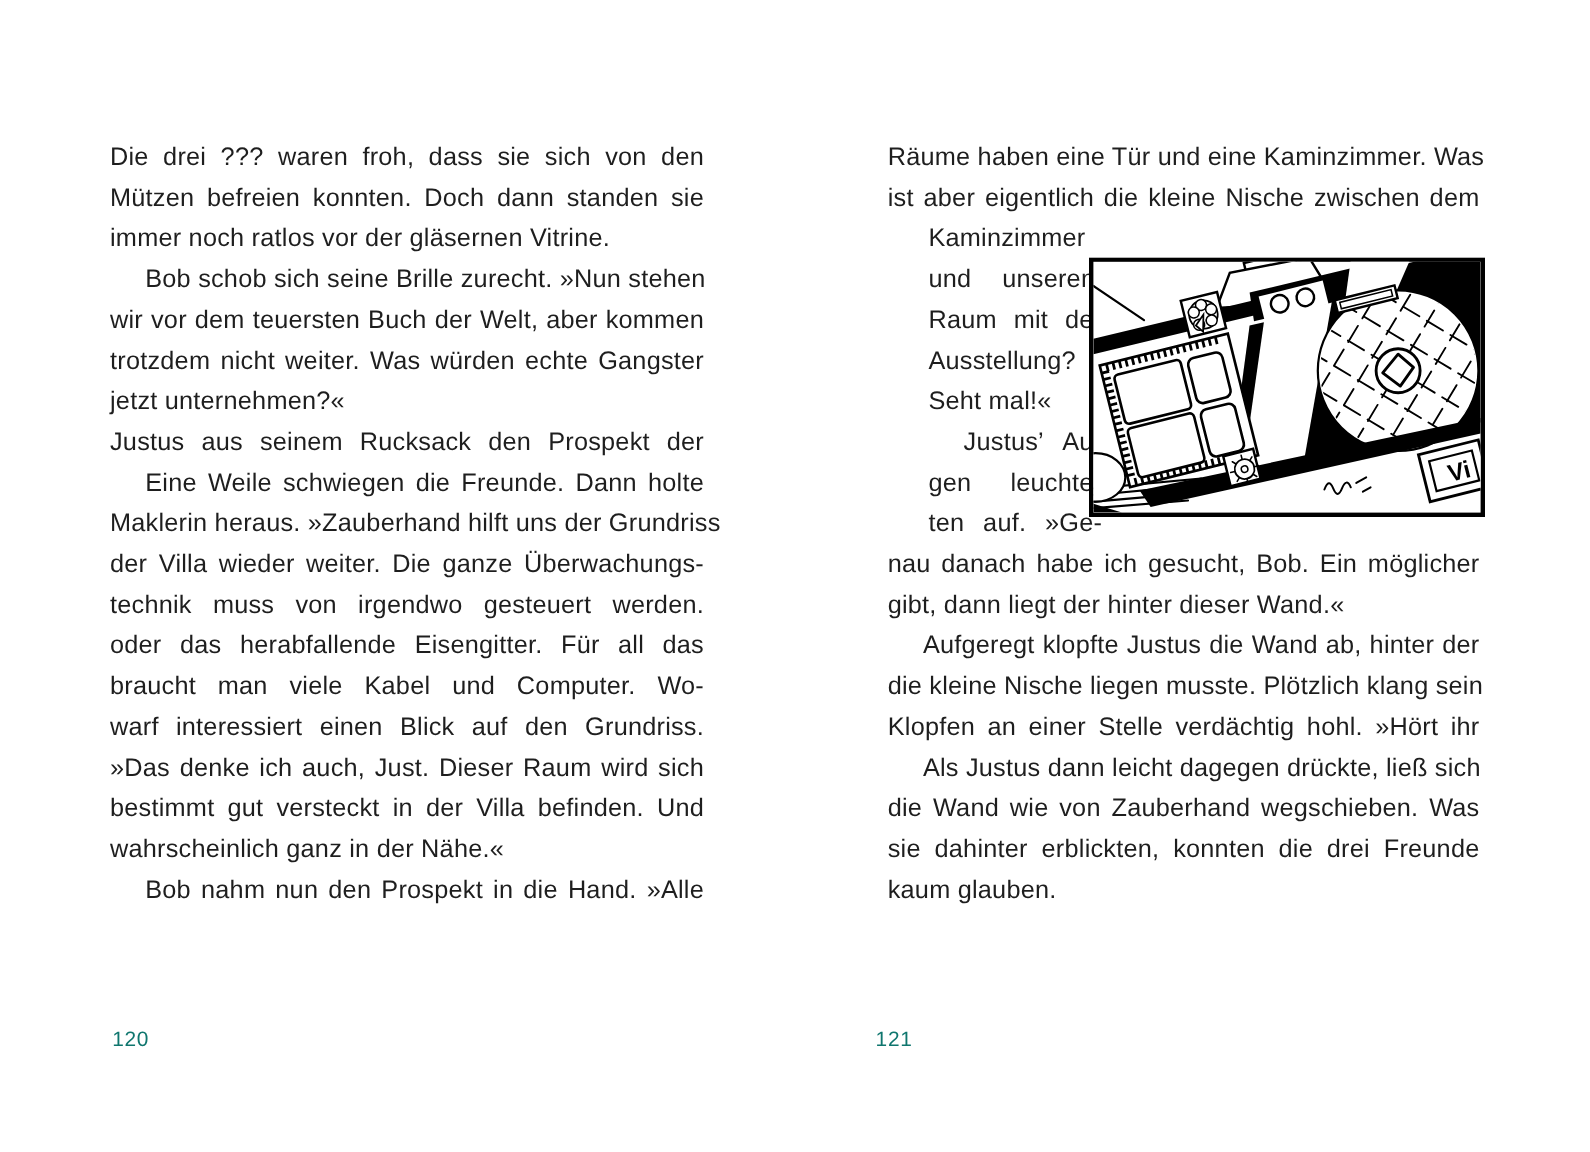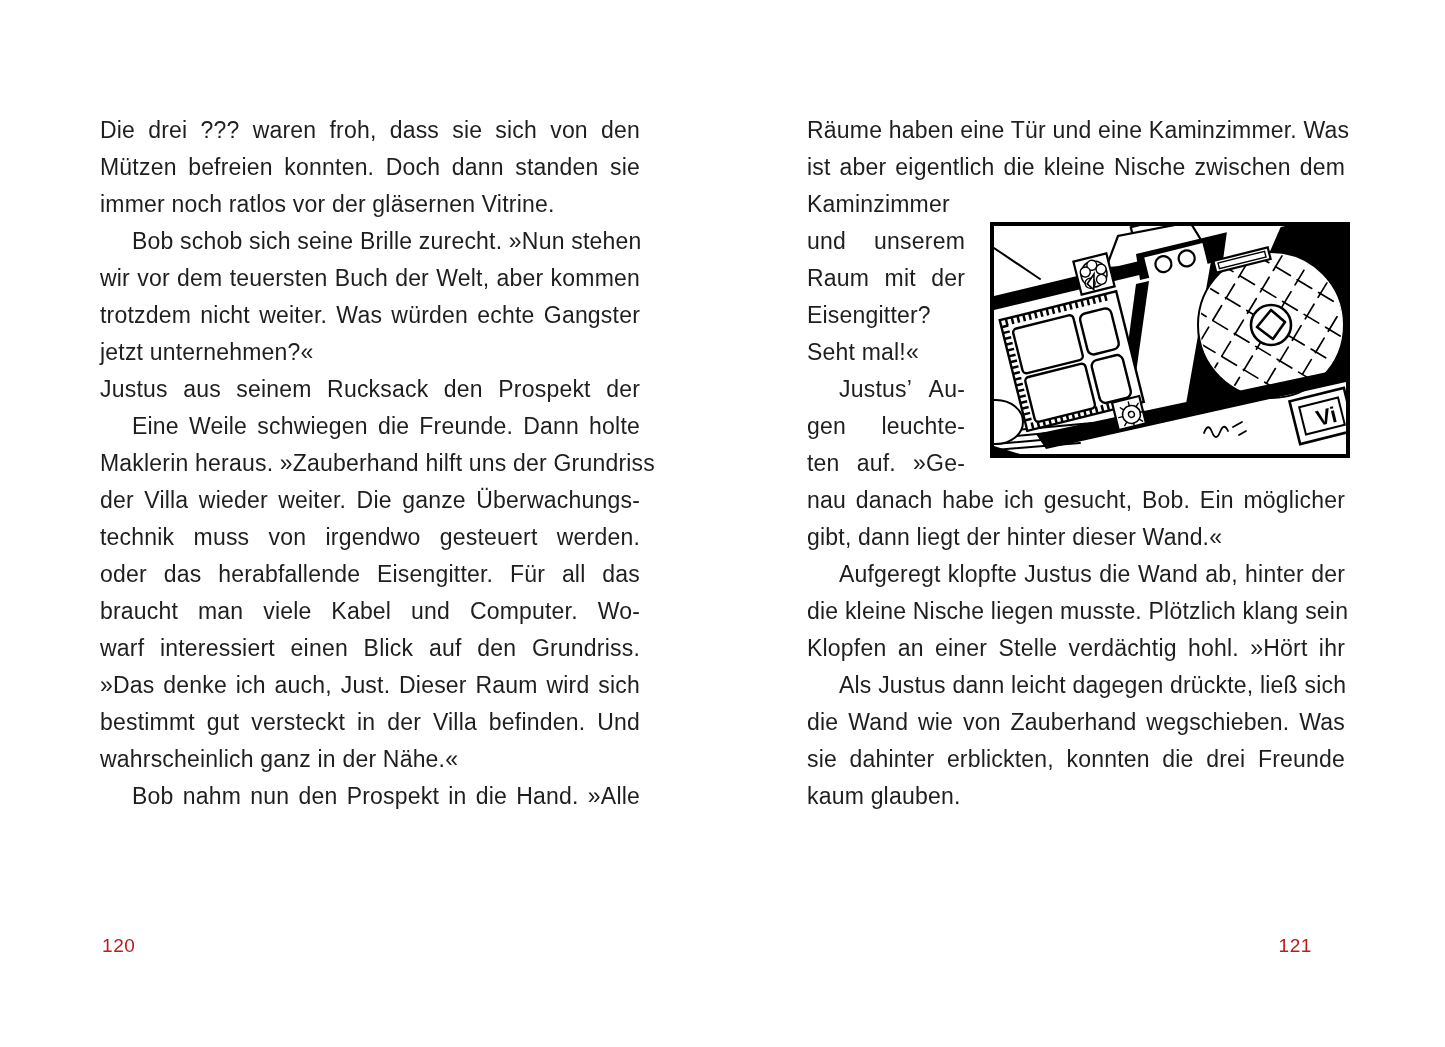--- a/index.html
+++ b/index.html
@@ -1,42 +1,42 @@
 <!DOCTYPE html>
 <html><head>
 <meta charset="utf-8">
 <style>
   html,body{margin:0;padding:0;}
   body{
     width:1445px;height:1047px;position:relative;overflow:hidden;
     background:#ffffff;color:#1e1e1e;
     font-family:"Liberation Sans", sans-serif;
   }
-  .page-col{position:absolute;top:112px;}
+  .page-col{position:absolute;top:124px;}
   .col-left{left:100px;width:540px;}
   .col-right{left:807px;width:538px;}
   .line{
     font-size:23px;line-height:37px;height:37px;
     letter-spacing:0.2px;white-space:nowrap;
     text-justify:inter-word;
   }
   .line.just{text-align:justify;text-align-last:justify;}
   .line.endline{text-align:right;text-align-last:left;}
   .line.indent{text-indent:32px;}
   .wrap-zone{position:relative;height:296px;}
-  .narrow-col .line{width:158px;}
+  .narrow-col .line{width:158px;margin-left:37px;}
   .illustration{
     position:absolute;left:183px;top:36px;width:360px;height:236px;
   }
   .pagenum{
     position:absolute;top:934px;font-size:19px;line-height:24px;
-    letter-spacing:0.6px;color:#b91c1c;
+    letter-spacing:0.6px;color:#0f766e;
   }
   .pagenum-left{left:102px;}
-  .pagenum-right{left:774px;width:538px;text-align:right;}
+  .pagenum-right{left:796px;width:538px;}
 </style>
 </head>
 <body>
 
 <div>
 
   <div class="page-col col-left">
     <div>
 
     <div class="line just">Die drei ??? waren froh, dass sie sich von den</div>
@@ -69,21 +69,21 @@
     <div class="line just">Räume haben eine Tür und eine Kaminzimmer. Was</div>
         <div class="line just">ist aber eigentlich die kleine Nische zwischen dem</div>
       </div>
 
     <div class="wrap-zone">
       <div class="narrow-col">
 
       <div class="line just">Kaminzimmer</div>
           <div class="line just">und unserem</div>
           <div class="line just">Raum mit der</div>
-          <div class="line just">Eisengitter?</div>
+          <div class="line just">Ausstellung?</div>
           <div class="line endline">Seht mal!«</div>
           <div class="line just indent">Justus’ Au-</div>
           <div class="line just">gen leuchte-</div>
           <div class="line just">ten auf. »Ge-</div>
         </div>
 
       <svg class="illustration" viewBox="0 0 360 236" xmlns="http://www.w3.org/2000/svg">
         <defs>
           <clipPath id="fr">
               <rect x="4" y="4" width="352" height="228"></rect>

